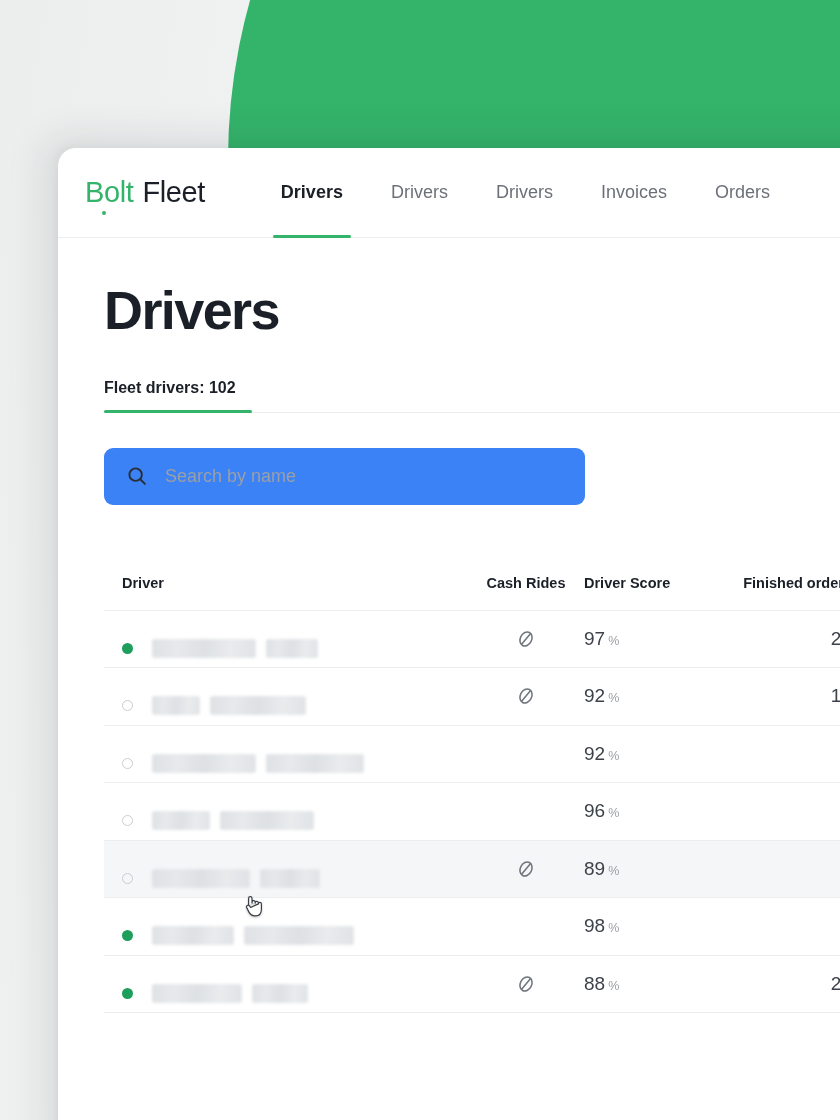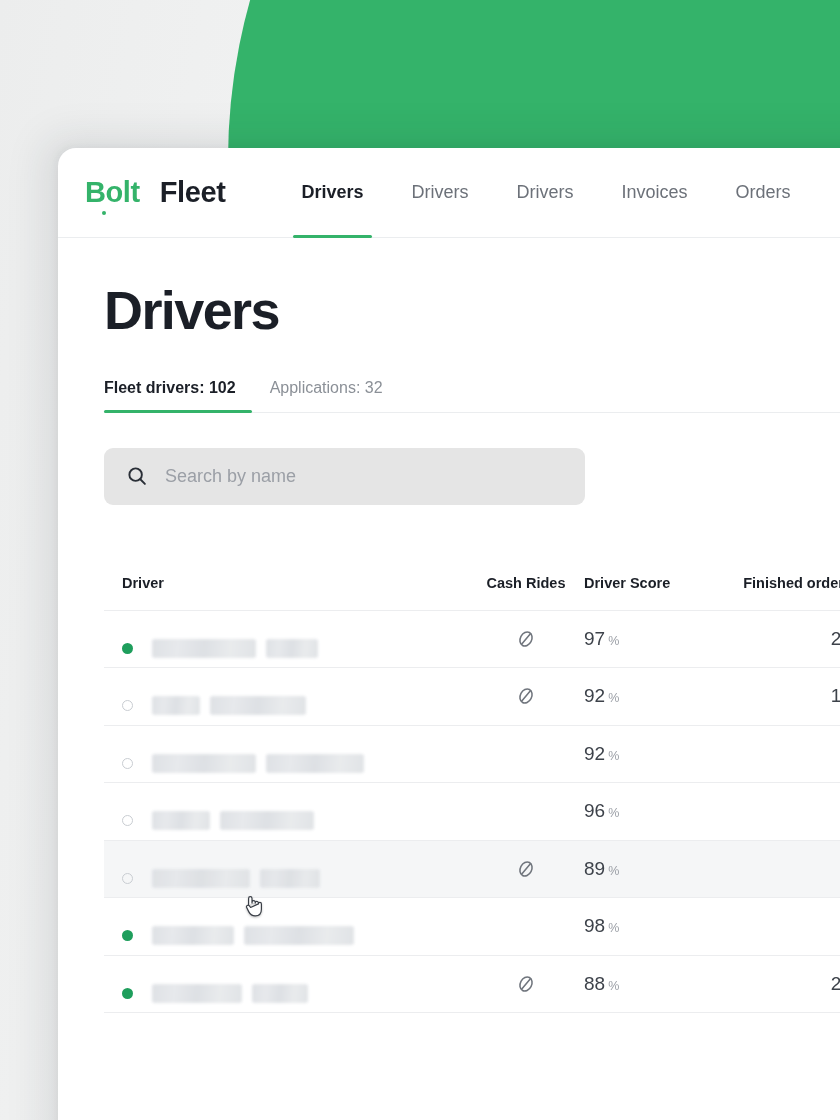--- a/index.html
+++ b/index.html
@@ -54,42 +54,42 @@
     display: flex;
     align-items: center;
     padding-left: 27px;
     border-bottom: 1px solid #ebedef;
   }
 
   .brand {
     display: flex;
     align-items: center;
     font-size: 29px;
-    font-weight: 700;
+    font-weight: 400;
     letter-spacing: -0.4px;
     margin-right: 52px;
     user-select: none;
   }
   .brand-bolt {
     color: #34b36a;
     position: relative;
     display: inline-block;
   }
   .brand-bolt .odot {
     position: absolute;
     left: 17px;
     bottom: -6px;
     width: 4px;
     height: 4px;
     border-radius: 50%;
     background: #34b36a;
   }
   .brand-fleet {
     color: #1b1f27;
-    margin-left: 20px;
+    margin-left: 9px;
   }
 
   .nav-items {
     display: flex;
     align-items: center;
     height: 100%;
   }
   .nav-item {
     position: relative;
     height: 100%;
@@ -158,21 +158,21 @@
     height: 3px;
     border-radius: 2px;
     background: #34b36a;
   }
 
   
   .search-box {
     margin-top: 35px;
     width: 481px;
     height: 57px;
-    background: #e5e5e5;
+    background: #3b82f6;
     border-radius: 9px;
     display: flex;
     align-items: center;
     padding: 0 22px;
     cursor: text;
   }
   .search-icon {
     width: 22px;
     height: 22px;
     flex: 0 0 auto;
@@ -300,21 +300,20 @@
         <div class="nav-item">Orders</div>
       </div>
   </div>
 
   <div class="content">
 
     <h1 class="page-title">Drivers</h1>
 
     <div class="subtabs" id="subtabs">
         <div class="subtab active">Fleet drivers: 102</div>
-        <div class="subtab">Applications: 32</div>
       </div>
 
     <div class="search-box">
       <span class="search-icon">
         <svg viewBox="0 0 24 24" width="22" height="22" fill="none" stroke="currentColor" stroke-width="2.1" stroke-linecap="round">
           <circle cx="10.5" cy="10.5" r="6.8"></circle>
           <line x1="15.6" y1="15.6" x2="20.6" y2="20.6"></line>
         </svg>
       </span>
       <input class="search-input" type="text" placeholder="Search by name" style="">

